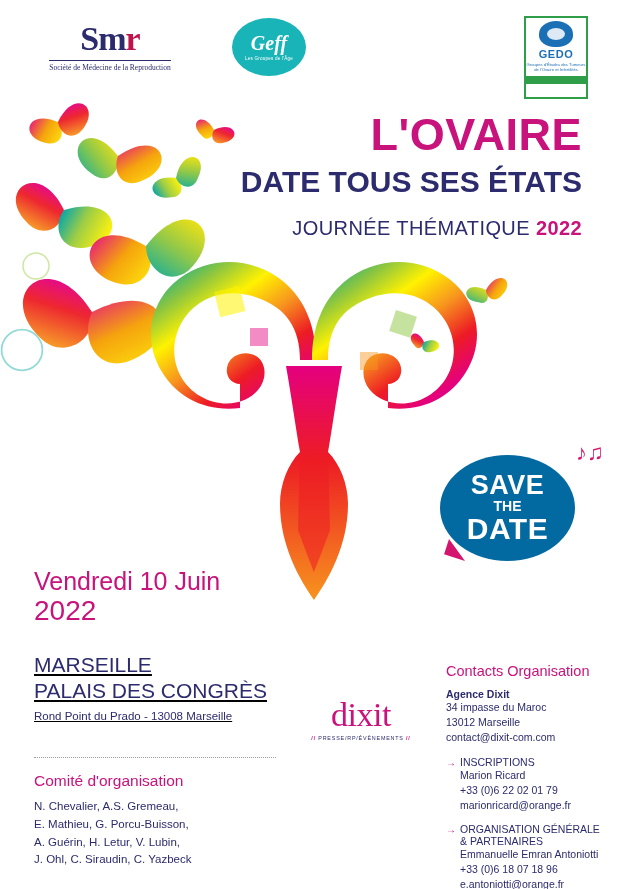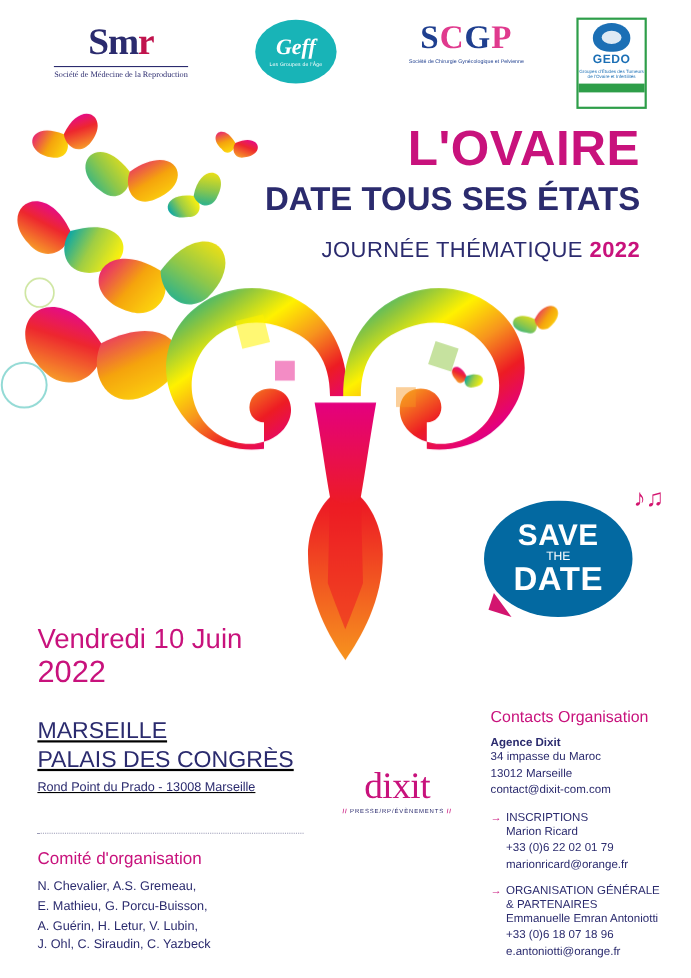--- a/index.html
+++ b/index.html
@@ -118,21 +118,21 @@
     line-height: 1.02;
   }
   .save:after {
     content: ""; position: absolute; left: 6px; bottom: 3px;
     width: 0; height: 0;
     border-left: 22px solid #d3156f;
     border-top: 16px solid transparent;
     transform: rotate(18deg);
   }
   .save .l1 { font-size: 27px; font-weight: bold; letter-spacing: .5px; }
-  .save .l2 { font-size: 11px; font-weight: normal; text-align: center; }
+  .save .l2 { font-size: 14px; font-weight: bold; text-align: center; }
   .save .l3 { font-size: 30px; font-weight: bold; letter-spacing: .5px; }
 
   
   .when { position: absolute; left: 34px; top: 568px; }
   .when .line1 { font-size: 25px; color: #c8127c; line-height: 1.1; }
   .when .line2 { font-size: 28px; color: #c8127c; line-height: 1.1; }
   .where { position: absolute; left: 34px; top: 652px; text-decoration: underline; }
   .where .city { font-size: 21px; color: #2b2b6e; line-height: 1.25; }
   .where .venue { font-size: 21px; color: #2b2b6e; line-height: 1.25; }
   .where .addr { font-size: 11.5px; color: #2b2b6e; margin-top: 5px; }
@@ -150,21 +150,21 @@
     font-family: "Liberation Serif", serif;
     font-size: 34px; color: #c8127c; line-height: 1; letter-spacing: -.5px;
   }
   .dixit .tag {
     font-size: 5.4px; color: #2b2b6e; letter-spacing: .8px; margin-top: 3px;
   }
   .dixit .tag .slash { color: #c8127c; font-weight: bold; }
 
   
   .contacts { position: absolute; left: 446px; top: 644px; width: 172px; }
-  .contacts .head { font-size: 14.5px; color: #c8127c; margin-bottom: 9px; }
+  .contacts .head { font-size: 14.5px; color: #c8127c; margin-bottom: 9px; margin-top: 19px; }
   .contacts .agency { font-size: 10.5px; color: #2b2b6e; font-weight: bold; }
   .contacts .agency-lines { font-size: 10.5px; color: #2b2b6e; line-height: 1.42; }
   .block { margin-top: 11px; position: relative; padding-left: 14px; }
   .block .arrow {
     position: absolute; left: 0; top: 1px;
     font-size: 10px; color: #c8127c; font-weight: bold;
   }
   .block .title { font-size: 10.5px; color: #2b2b6e; }
   .block .title2 { font-size: 10.5px; color: #2b2b6e; }
   .block .lines { font-size: 10.5px; color: #2b2b6e; line-height: 1.42; }
@@ -185,26 +185,20 @@
         <span>Sm</span><span class="r">r</span>
       </div>
       <div class="sub">Société de Médecine de la Reproduction</div>
     </div>
 
     <div class="logo-geff">
       <div class="name">Geff</div>
       <div class="tag">Les Groupes de l'Âge</div>
     </div>
 
-    <div class="logo-scgp">
-      <div class="letters">
-        <span>S</span><span class="c">C</span><span>G</span><span class="p">P</span>
-      </div>
-      <div class="sub">Société de Chirurgie Gynécologique et Pelvienne</div>
-    </div>
 
     <div class="logo-gedo">
       <div class="shield"></div>
       <div class="word">GEDO</div>
       <div class="tag">Groupes d'Études des Tumeurs de l'Ovaire et Infertilités</div>
       <div class="bar"></div>
     </div>
   </div>
 
   <div class="art">

